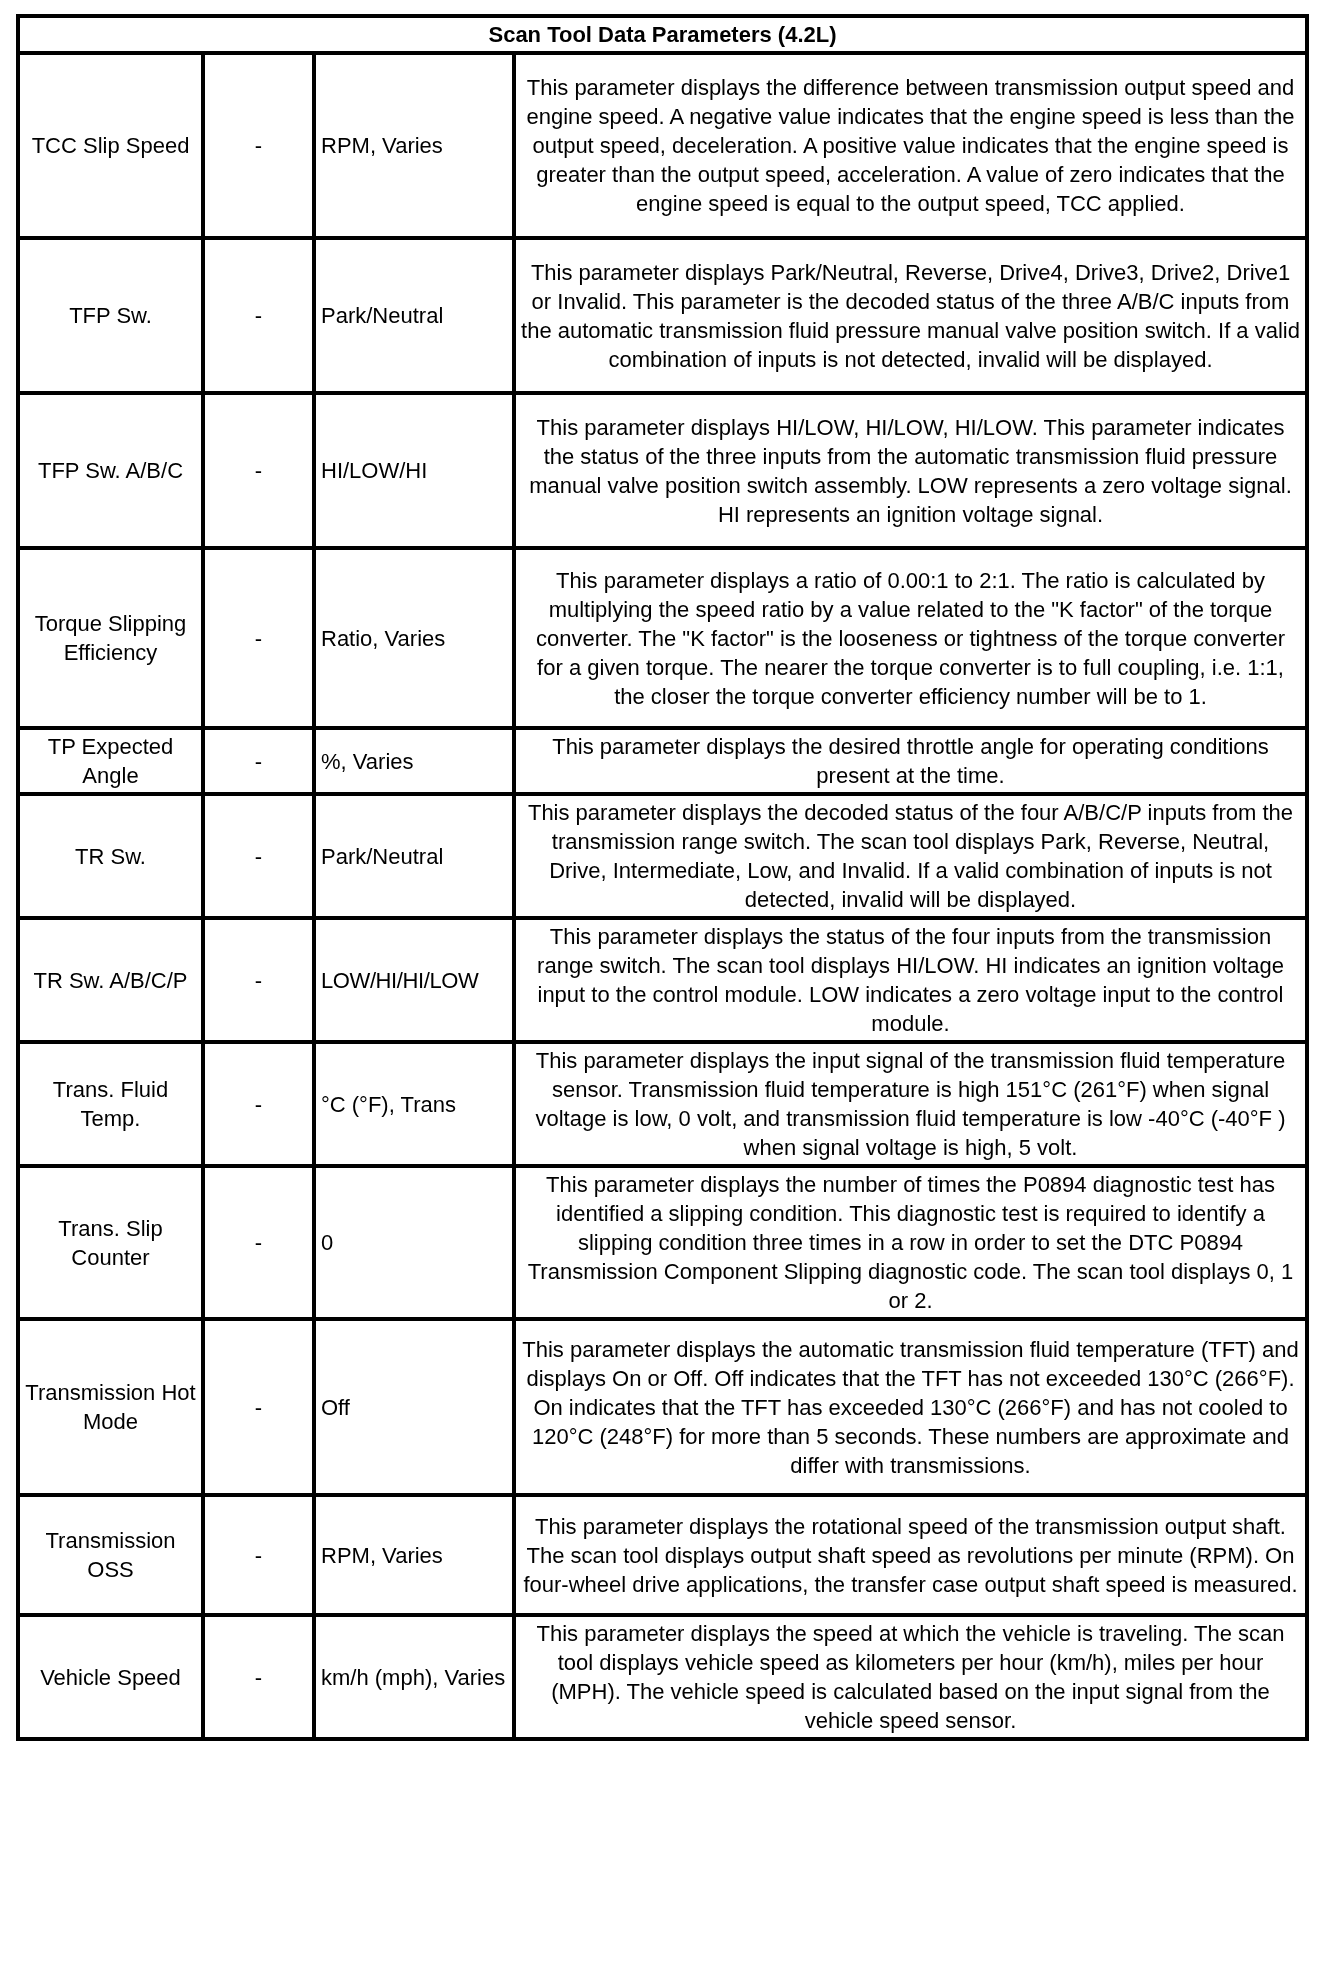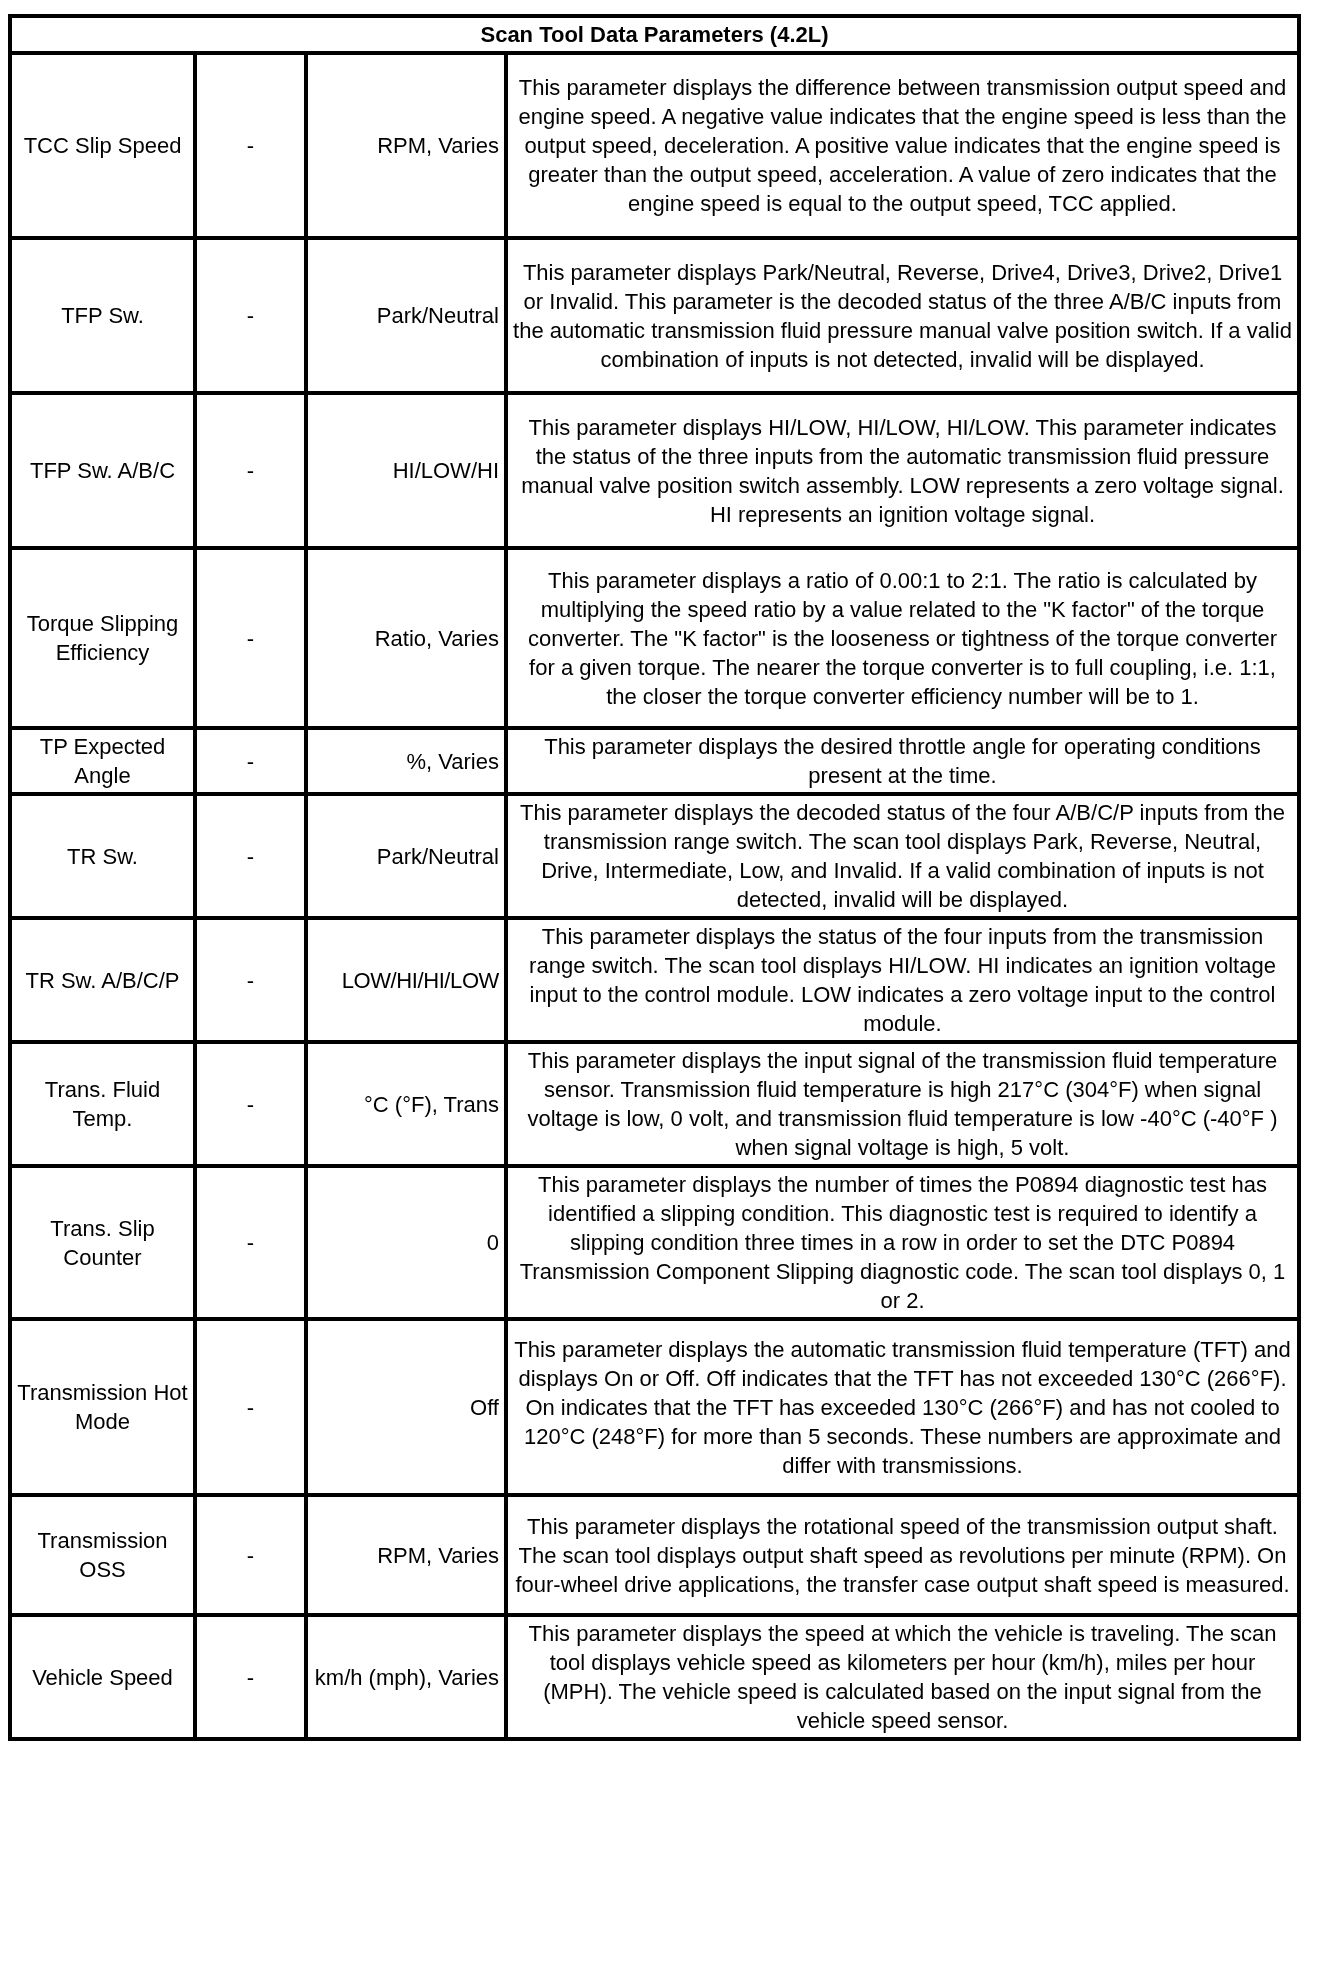--- a/index.html
+++ b/index.html
@@ -9,21 +9,21 @@
     }
     body {
       width: 1328px;
       height: 1970px;
       position: relative;
       font-family: "Liberation Sans", sans-serif;
       color: #000000;
     }
     table.scan-table {
       position: absolute;
-      left: 8px;
+      left: 16px;
       top: 14px;
       width: 1293px;
       border-collapse: collapse;
       table-layout: fixed;
       border: 4px solid #000;
     }
     table.scan-table td, table.scan-table th {
       border: 4px solid #000;
       padding: 2px 5px;
       font-size: 22px;
@@ -41,21 +41,21 @@
       padding: 1px 5px;
     }
     th.hdr {
       font-weight: bold;
       text-align: center;
       height: 64px;
       line-height: 25px;
     }
     td.param { text-align: center; }
     td.state { text-align: center; }
-    td.expected { text-align: right; }
+    td.expected { text-align: left; }
     td.desc { text-align: center; }
     .nowrap-sm { letter-spacing: -0.4px; }
   </style>
 </head>
 <body>
 
 <table class="scan-table">
   <colgroup>
     <col class="c-param">
     <col class="c-state">
@@ -107,21 +107,21 @@
     <tr style="height:120px">
       <td class="param">TR Sw. A/B/C/P</td>
       <td class="state">-</td>
       <td class="expected nowrap-sm">LOW/HI/HI/LOW</td>
       <td class="desc">This parameter displays the status of the four inputs from the transmission range switch. The scan tool displays HI/LOW. HI indicates an ignition voltage input to the control module. LOW indicates a zero voltage input to the control module.</td>
     </tr>
     <tr style="height:120px">
       <td class="param">Trans. Fluid Temp.</td>
       <td class="state">-</td>
       <td class="expected">°C (°F), Trans</td>
-      <td class="desc">This parameter displays the input signal of the transmission fluid temperature sensor. Transmission fluid temperature is high 217°C (304°F) when signal voltage is low, 0 volt, and transmission fluid temperature is low -40°C (-40°F ) when signal voltage is high, 5 volt.</td>
+      <td class="desc">This parameter displays the input signal of the transmission fluid temperature sensor. Transmission fluid temperature is high 151°C (261°F) when signal voltage is low, 0 volt, and transmission fluid temperature is low -40°C (-40°F ) when signal voltage is high, 5 volt.</td>
     </tr>
     <tr style="height:145px">
       <td class="param">Trans. Slip Counter</td>
       <td class="state">-</td>
       <td class="expected">0</td>
       <td class="desc">This parameter displays the number of times the P0894 diagnostic test has identified a slipping condition. This diagnostic test is required to identify a slipping condition three times in a row in order to set the DTC P0894 Transmission Component Slipping diagnostic code. The scan tool displays 0, 1 or 2.</td>
     </tr>
     <tr style="height:176px">
       <td class="param">Transmission Hot Mode</td>
       <td class="state">-</td>

